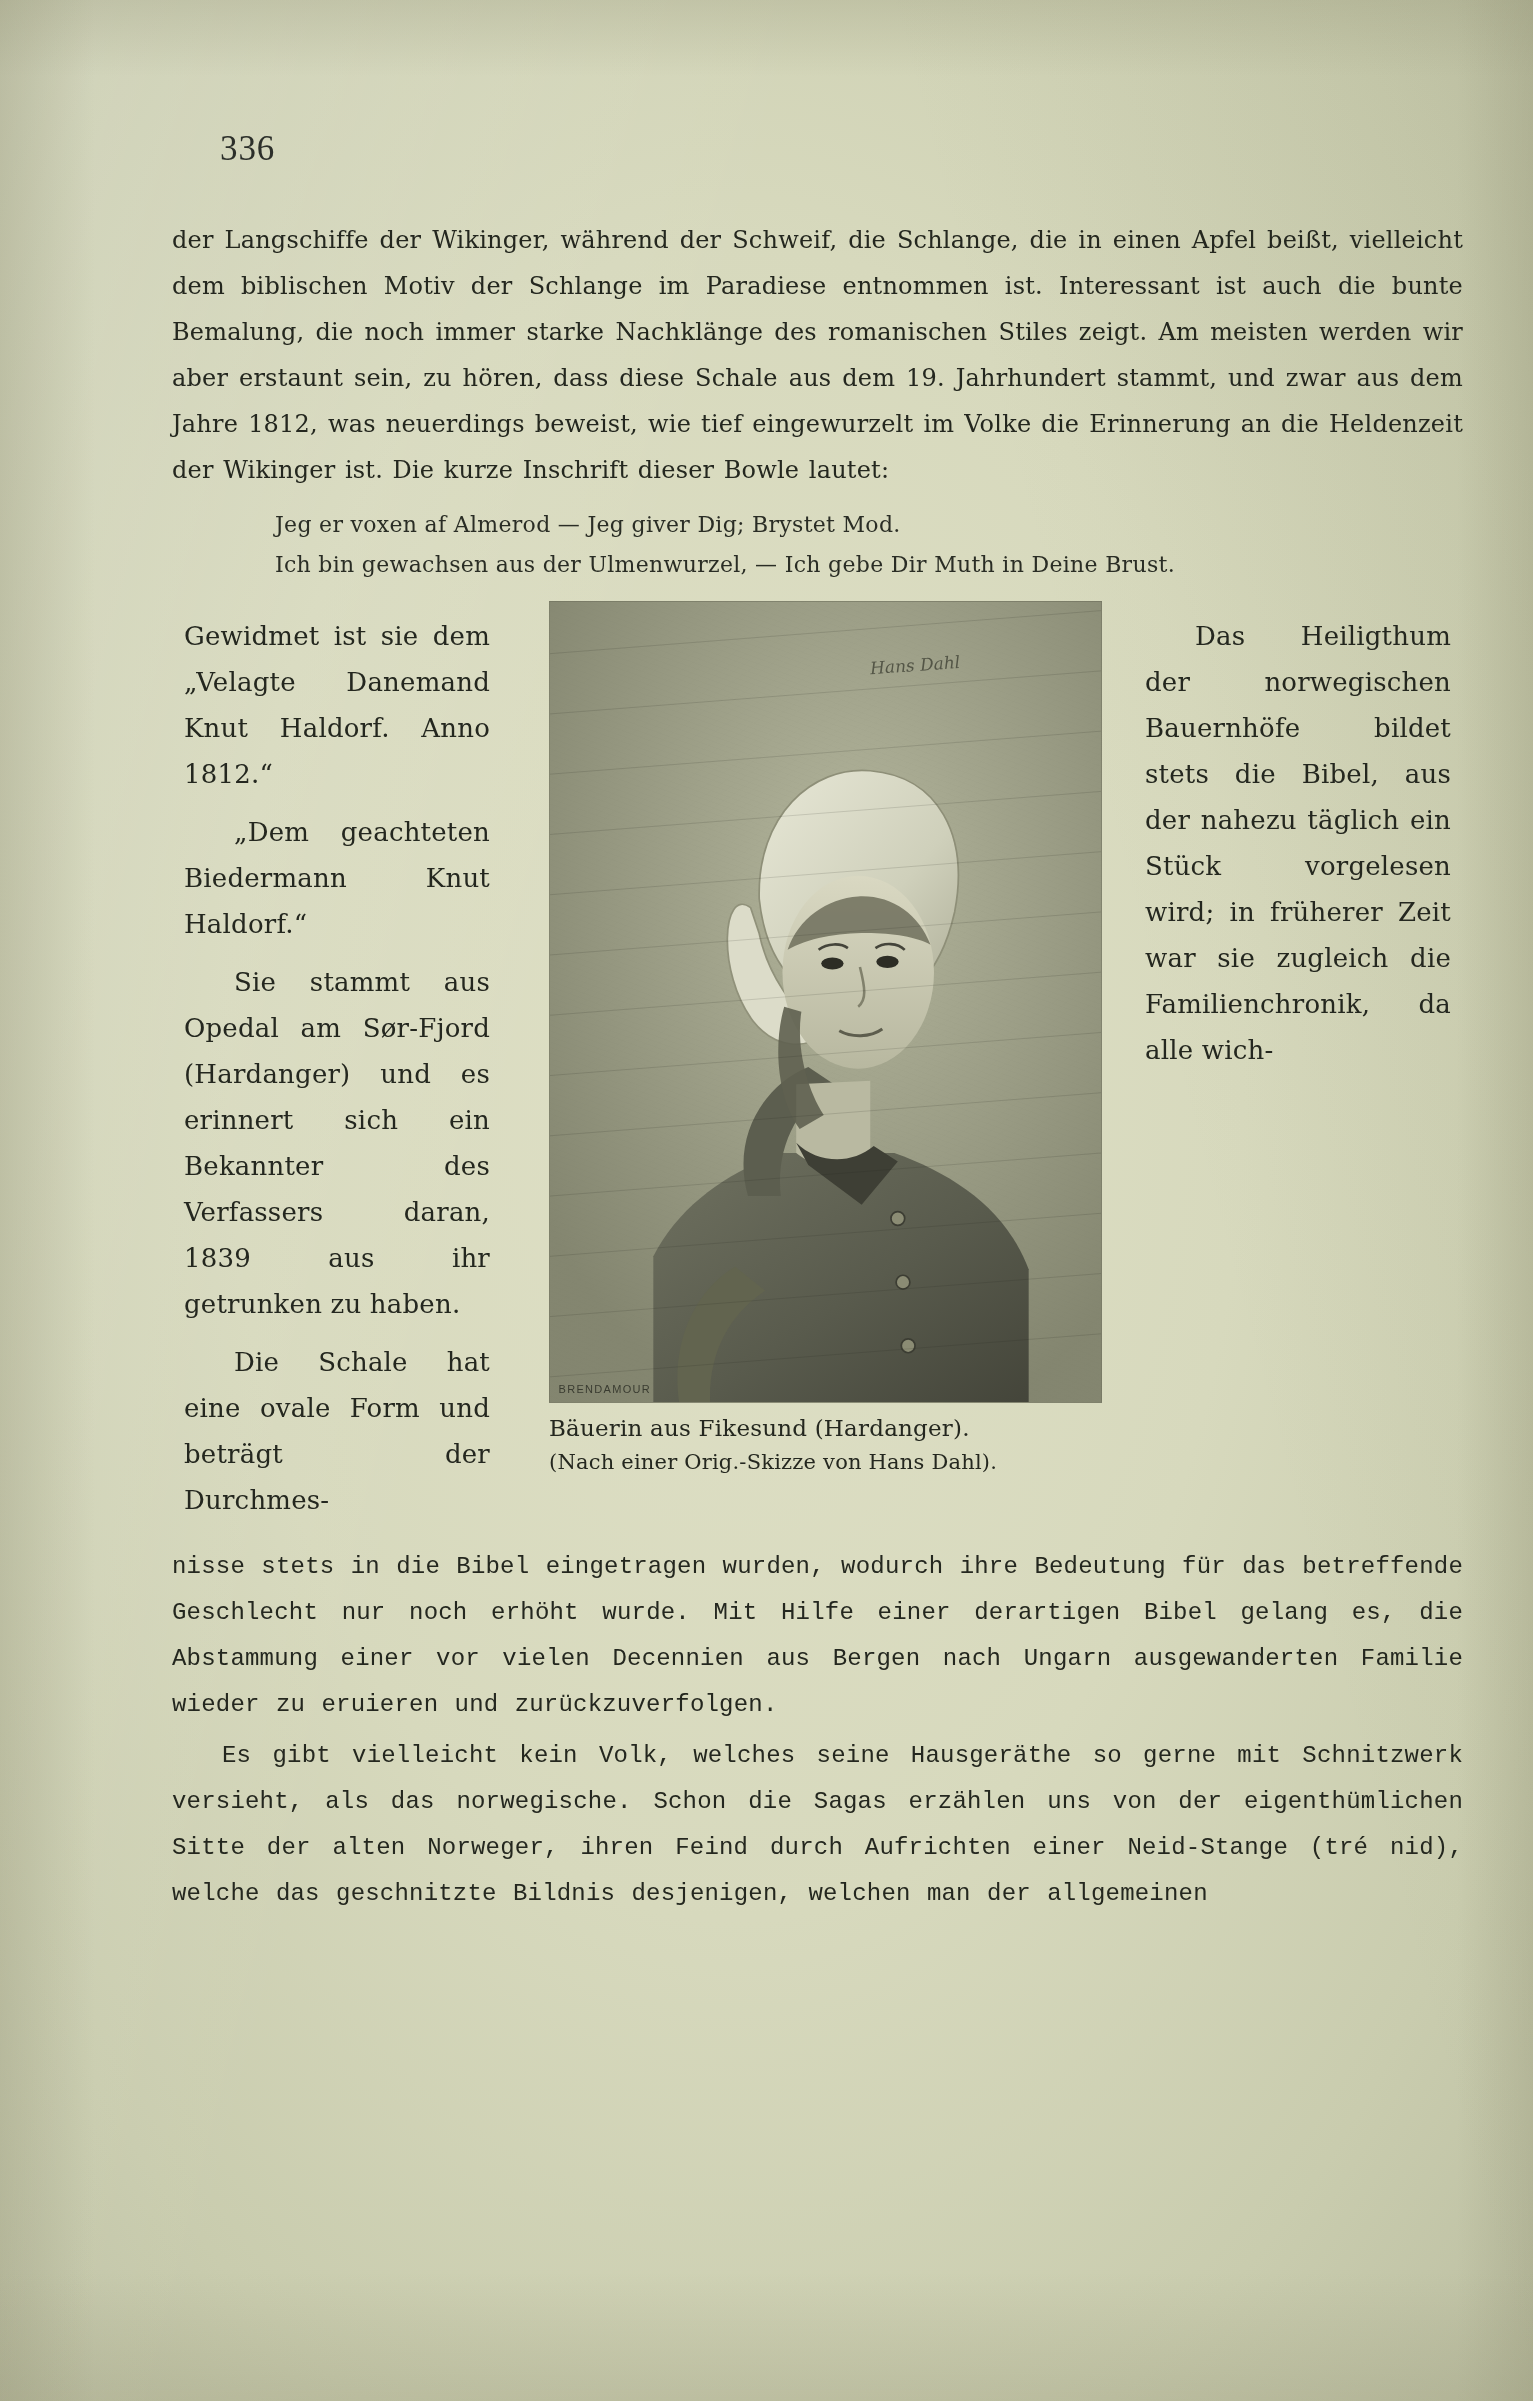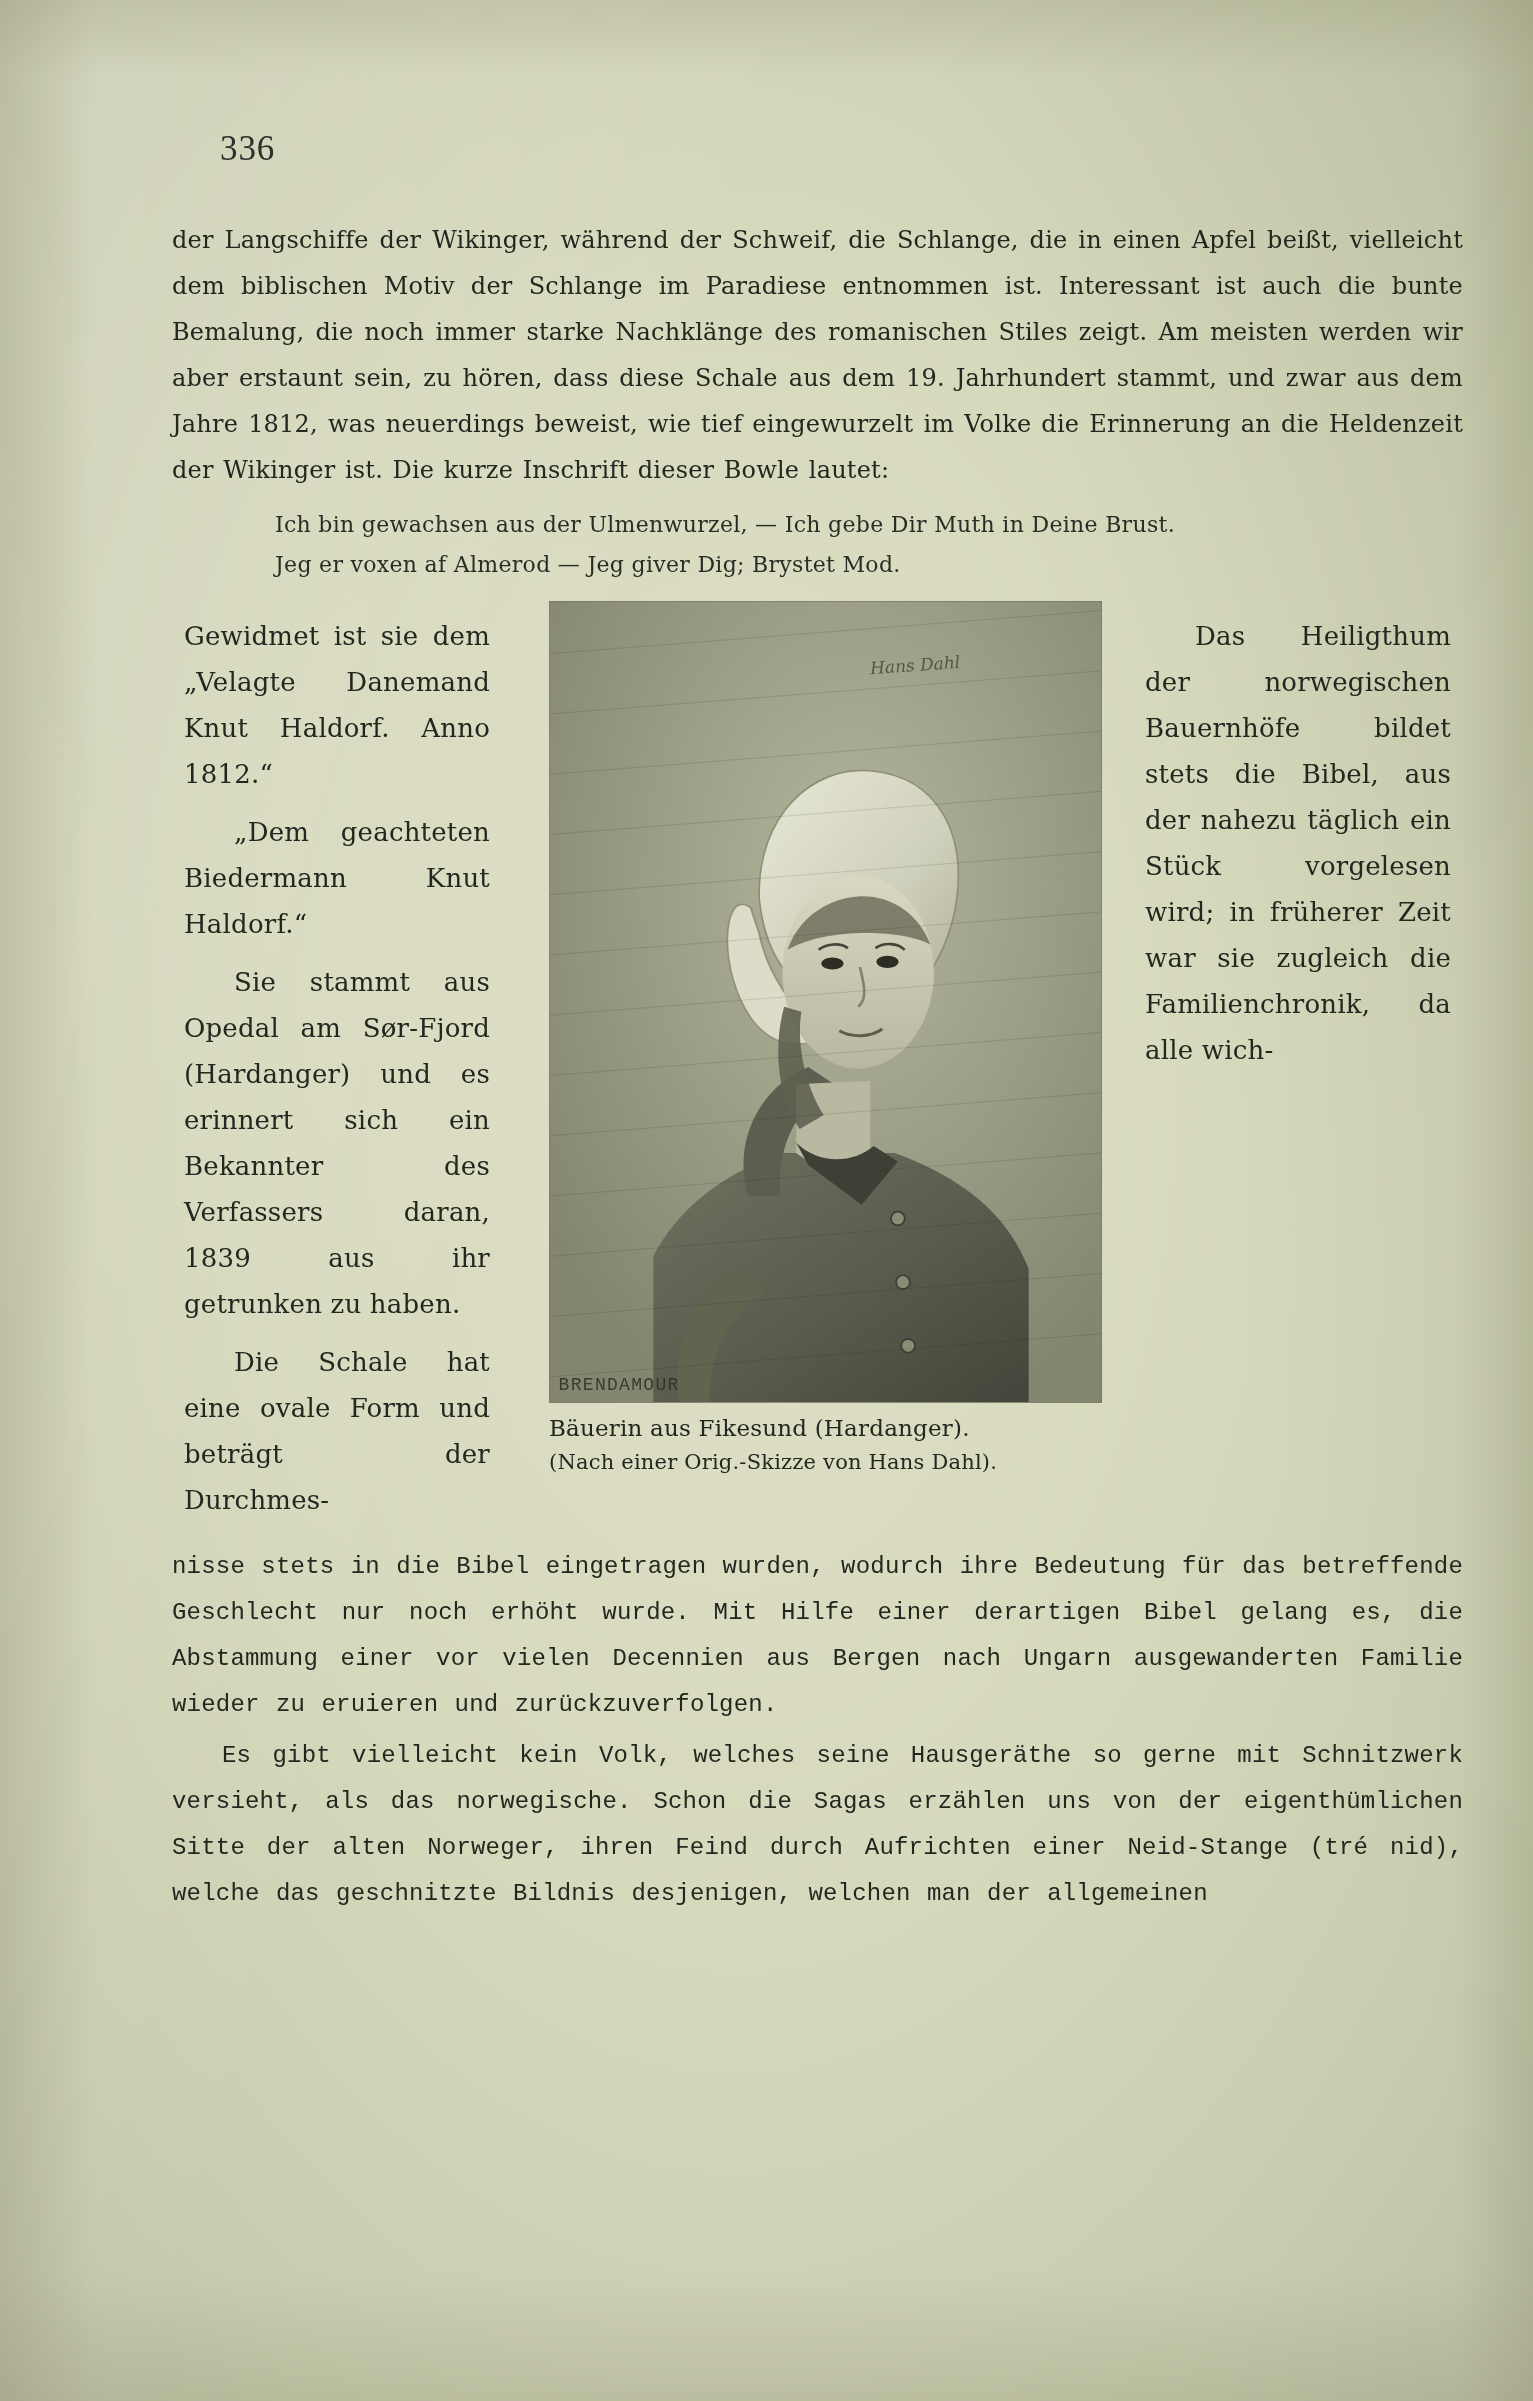--- a/index.html
+++ b/index.html
@@ -153,22 +153,22 @@
     font-style: italic;
     font-size: 17px;
     color: #3a3c30;
     opacity: 0.75;
     transform: rotate(-4deg);
   }
   .engraver-sig {
     position: absolute;
     left: 8.6px;
     bottom: 6.9px;
-    font-family: Liberation Mono, monospace;
-    font-size: 18px;
+    font-family: Liberation Sans, sans-serif;
+    font-size: 11px;
     letter-spacing: 1.3px;
     color: #2d2f26;
     opacity: 0.85;
   }
   .figure-caption {
     margin-top: 8.6px;
     font-size: 23px;
     line-height: 34px;
     color: #24271f;
     letter-spacing: 0.2px;
@@ -194,22 +194,22 @@
 
   <div class="content">
 
     <div class="folio">336</div>
 
     <div class="body-text">
       <p>der Langschiffe der Wikinger, während der Schweif, die Schlange, die in einen Apfel beißt, vielleicht dem biblischen Motiv der Schlange im Paradiese entnommen ist. Interessant ist auch die bunte Bemalung, die noch immer starke Nachklänge des romanischen Stiles zeigt. Am meisten werden wir aber erstaunt sein, zu hören, dass diese Schale aus dem 19. Jahrhundert stammt, und zwar aus dem Jahre 1812, was neuerdings beweist, wie tief eingewurzelt im Volke die Erinnerung an die Heldenzeit der Wikinger ist. Die kurze Inschrift dieser Bowle lautet:</p>
     </div>
 
     <div class="quote-block">
+      <div class="quote-line">Jeg er voxen af Almerod — Jeg giver Dig; Brystet Mod.</div>
       <div class="quote-line">Ich bin gewachsen aus der Ulmenwurzel, — Ich gebe Dir Muth in Deine Brust.</div>
-      <div class="quote-line">Jeg er voxen af Almerod — Jeg giver Dig; Brystet Mod.</div>
     </div>
 
     <div class="wrap-row">
 
       <div class="col col-left">
         <p>Gewidmet ist sie dem „Velagte Danemand Knut Haldorf. Anno 1812.“</p>
         <p class="indent">„Dem geachteten Biedermann Knut Haldorf.“</p>
         <p class="indent">Sie stammt aus Opedal am Sør-Fjord (Hardanger) und es erinnert sich ein Bekannter des Verfassers daran, 1839 aus ihr getrunken zu haben.</p>
         <p class="indent">Die Schale hat eine ovale Form und beträgt der Durchmes-</p>
       </div>

